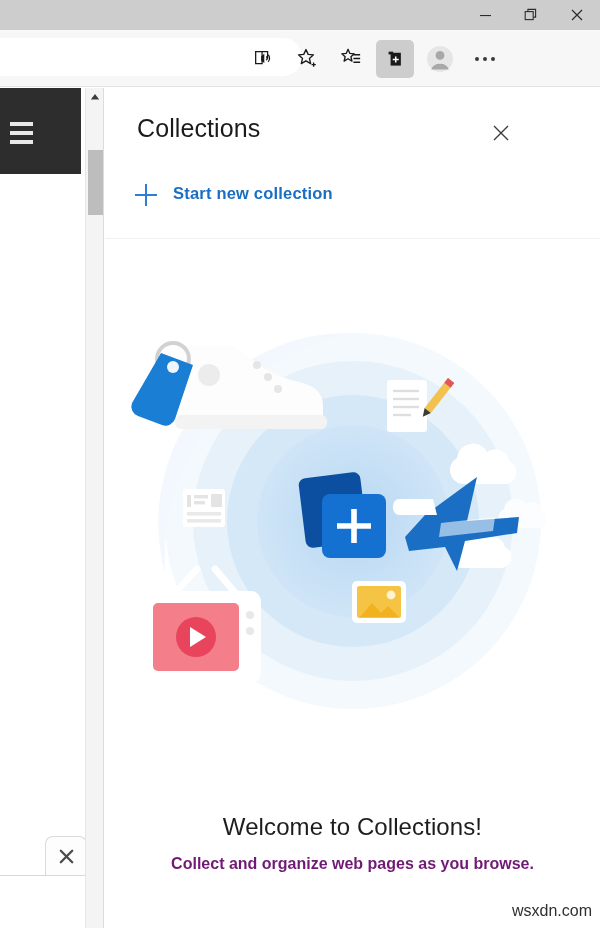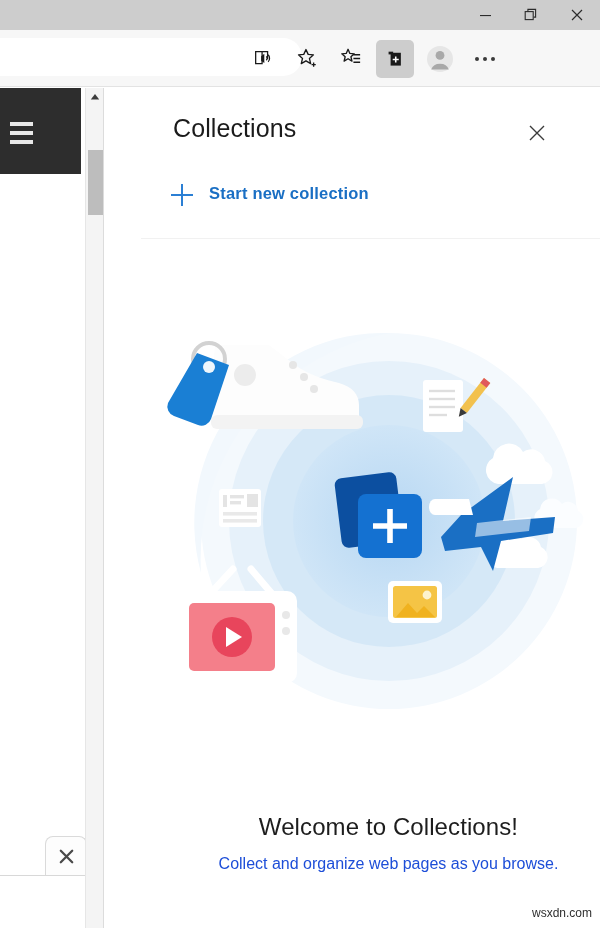--- a/index.html
+++ b/index.html
@@ -96,21 +96,20 @@
   }
   .sb-thumb {
     position: absolute; left: 2px; top: 62px; width: 15px; height: 65px;
     background: #bdbdbd;
   }
 
   
   .panel {
     position: absolute; left: 105px; top: 88px; width: 422px; height: 840px;
     background: #ffffff;
-    margin-left: 36px;
   }
   .panel-header {
     position: relative; height: 150px;
   }
   .panel-title {
     position: absolute; left: 32px; top: 26px;
     font-size: 25px; font-weight: 400; color: #1b1b1b;
     letter-spacing: 0.1px;
   }
   .panel-close {
@@ -149,27 +148,27 @@
   
   .welcome {
     position: absolute; left: 0; top: 725px; width: 495px;
     text-align: center;
   }
   .welcome h2 {
     font-size: 24px; font-weight: 400; color: #1d1d1d; letter-spacing: .1px;
   }
   .welcome p {
     margin-top: 12px;
-    font-size: 16px; font-weight: 400; color: #1d4ed8; line-height: 1.42;
+    font-size: 16px; font-weight: 700; color: #701a75; line-height: 1.42;
     padding: 0 60px;
   }
 
   .watermark {
     position: absolute; right: 8px; bottom: 8px;
-    font-size: 12px; color: #2f2f2f;
+    font-size: 16px; color: #2f2f2f;
     font-family: "Liberation Sans", sans-serif;
   }
 </style>
 </head>
 <body>
 
 <div id="app">
 
   <div class="titlebar">
     <div class="win-controls">

